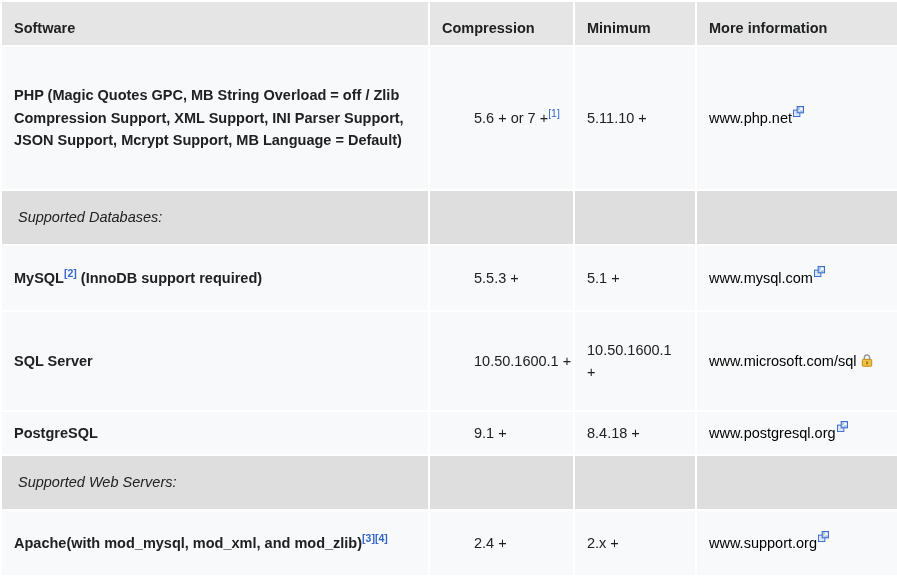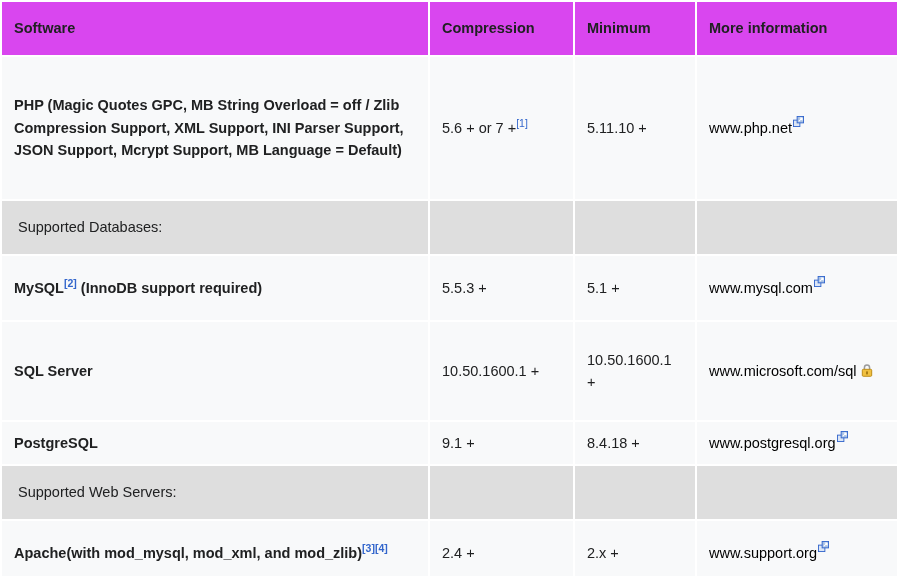--- a/index.html
+++ b/index.html
@@ -26,25 +26,25 @@
     line-height: 1.55;
   }
 
   
   col.c-software { width: 426px; }
   col.c-recommended { width: 143px; }
   col.c-minimum { width: 120px; }
   col.c-moreinfo { width: 206px; }
 
   th.hdr {
-    background: #d946ef;
+    background: #e5e5e5;
     font-weight: bold;
     text-align: left;
     vertical-align: middle;
-    padding: 11px 12px 12px 12px;
+    padding: 11px 12px 2px 12px;
     font-size: 14.5px;
     color: #202122;
     height: 30px;
   }
 
   td.cell {
     background: #f8f9fa;
     vertical-align: middle;
     text-align: left;
     padding: 10px 12px;
@@ -65,21 +65,21 @@
   }
   td.section-filler {
     background: #dedede;
     padding: 0;
   }
 
   tr.row-php td.cell { height: 122px; }
   tr.row-mysql td.cell { height: 44px; }
   tr.row-sqlserver td.cell { height: 78px; vertical-align: middle; }
   tr.row-apache td.cell { height: 44px; }
-  tr.section-row td { height: 32px; }
+  tr.section-row td { height: 32px; font-style: italic; }
 
   a.extlink {
     color: #000000;
     text-decoration: none;
     white-space: nowrap;
   }
 
   
   .ext-icon {
     display: inline-block;
@@ -105,21 +105,21 @@
     font-size: 10.5px;
     line-height: 1;
     vertical-align: super;
     white-space: nowrap;
   }
   sup.refmark a {
     color: #3366cc;
     text-decoration: none;
   }
 
-  .nowrap { white-space: nowrap; }
+  .nowrap { white-space: nowrap; margin-left: 32px; }
 </style>
 </head>
 <body>
 
 <table class="reqtable">
   <colgroup>
     <col class="c-software">
     <col class="c-recommended">
     <col class="c-minimum">
     <col class="c-moreinfo">

